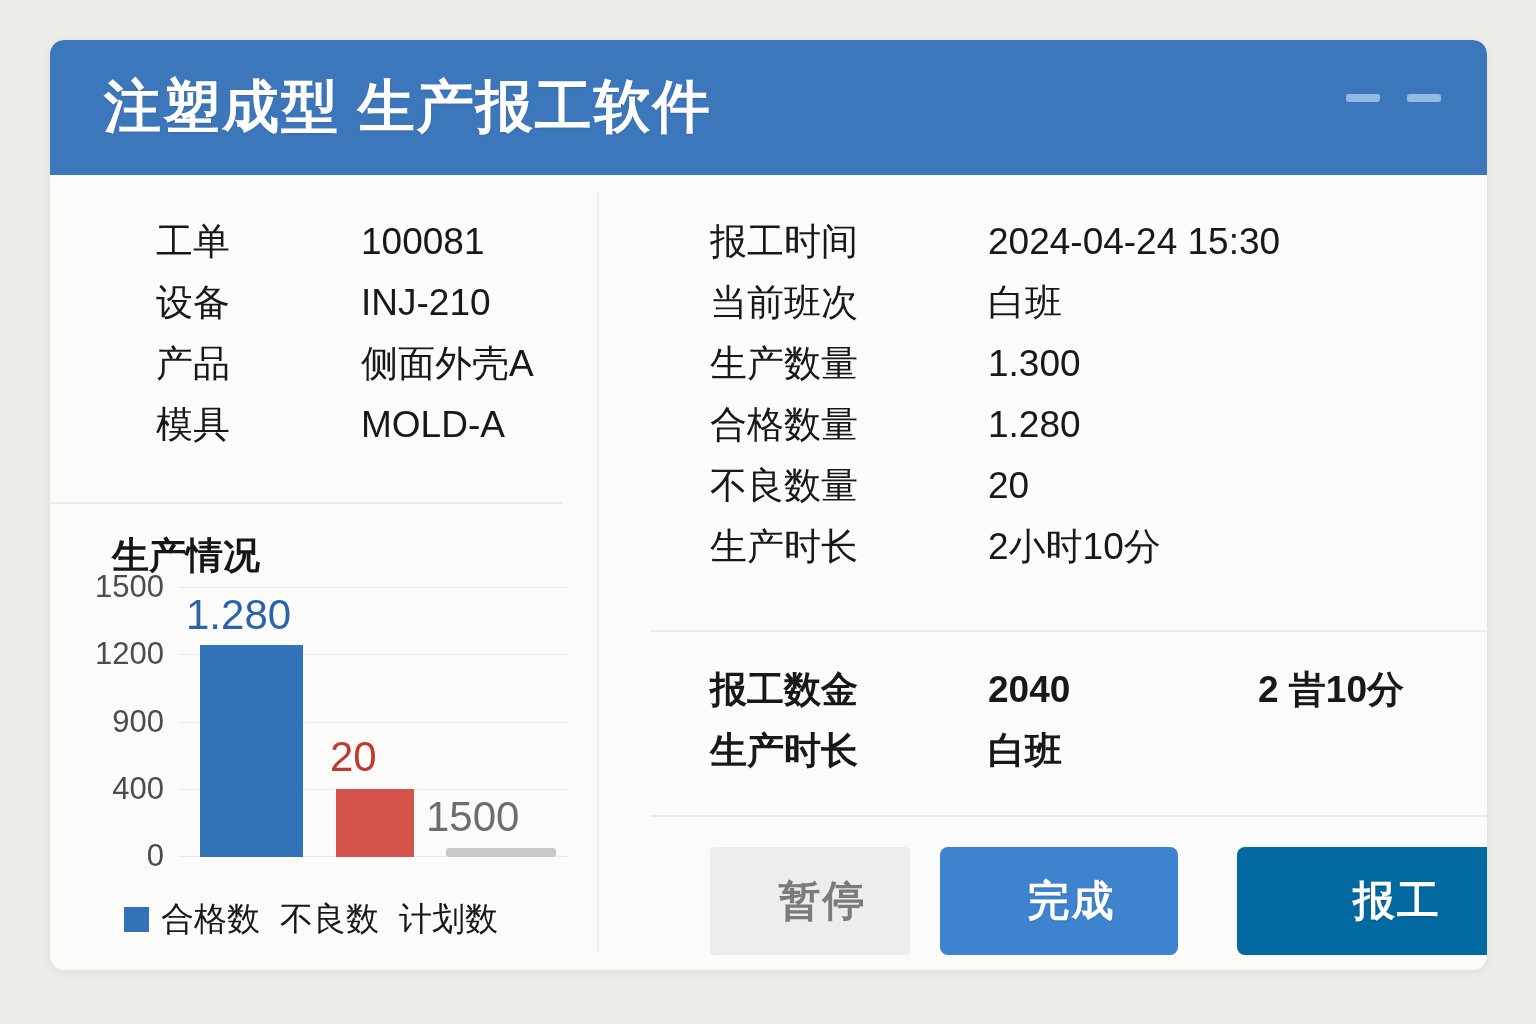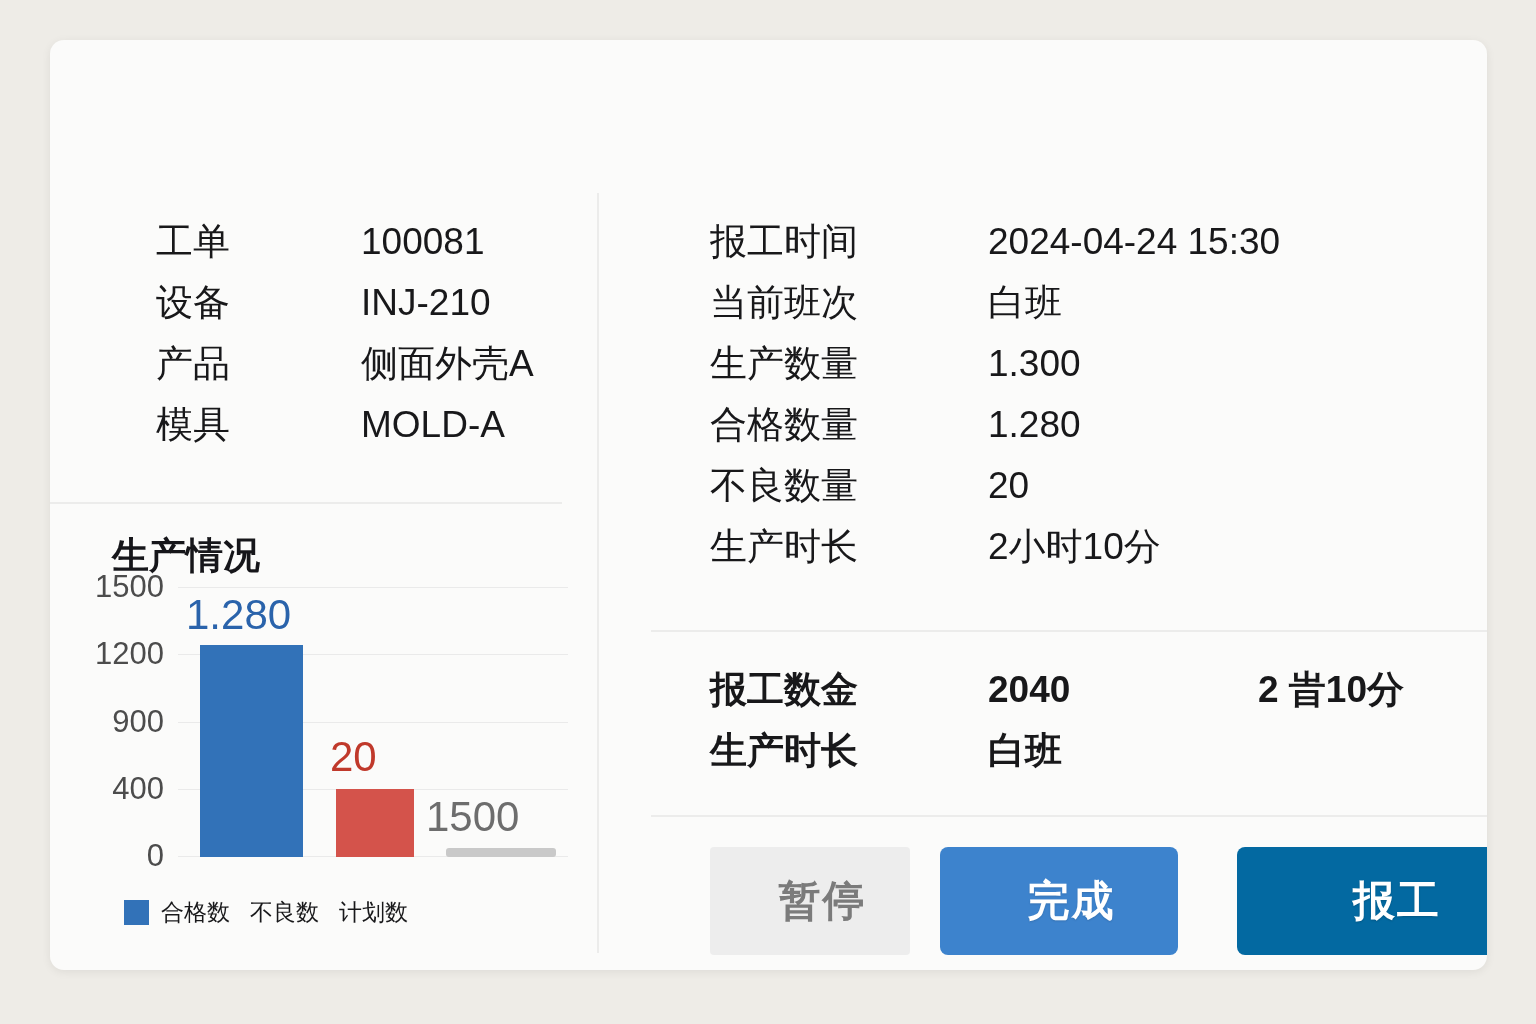--- a/index.html
+++ b/index.html
@@ -182,21 +182,21 @@
   .lbl-ng   { left: 152px; bottom: 76px;  color: #c0392b; }
   .lbl-plan { left: 248px; bottom: 16px;  color: #6d6d6d; }
 
   .legend {
     position: absolute;
     left: 74px;
     top: 374px;
     display: flex;
     align-items: center;
     gap: 12px;
-    font-size: 23px;
+    font-size: 33px;
     color: #18181a;
     white-space: nowrap;
   }
   .legend-swatch {
     width: 25px;
     height: 25px;
     background: #3272b8;
     display: inline-block;
   }
   .legend-names { display: flex; gap: 20px; }
@@ -304,20 +304,27 @@
     color: #ffffff;
     text-shadow: 0 1px 2px rgba(0,0,0,0.18);
     margin-left: 29px;
   }
 </style>
 </head>
 <body>
 
 <div class="app-card">
 
+  <div class="titlebar">
+    <div class="app-title">注塑成型 生产报工软件</div>
+    <div class="win-controls">
+      <span class="win-dash"></span>
+      <span class="win-dash"></span>
+    </div>
+  </div>
 
   <div class="body-area">
     <div class="vdivider"></div>
 
     <div class="left-col">
 
       <div class="info-table">
         <div class="info-row">
           <span class="info-label">工单</span>
           <span class="info-value">100081</span>

